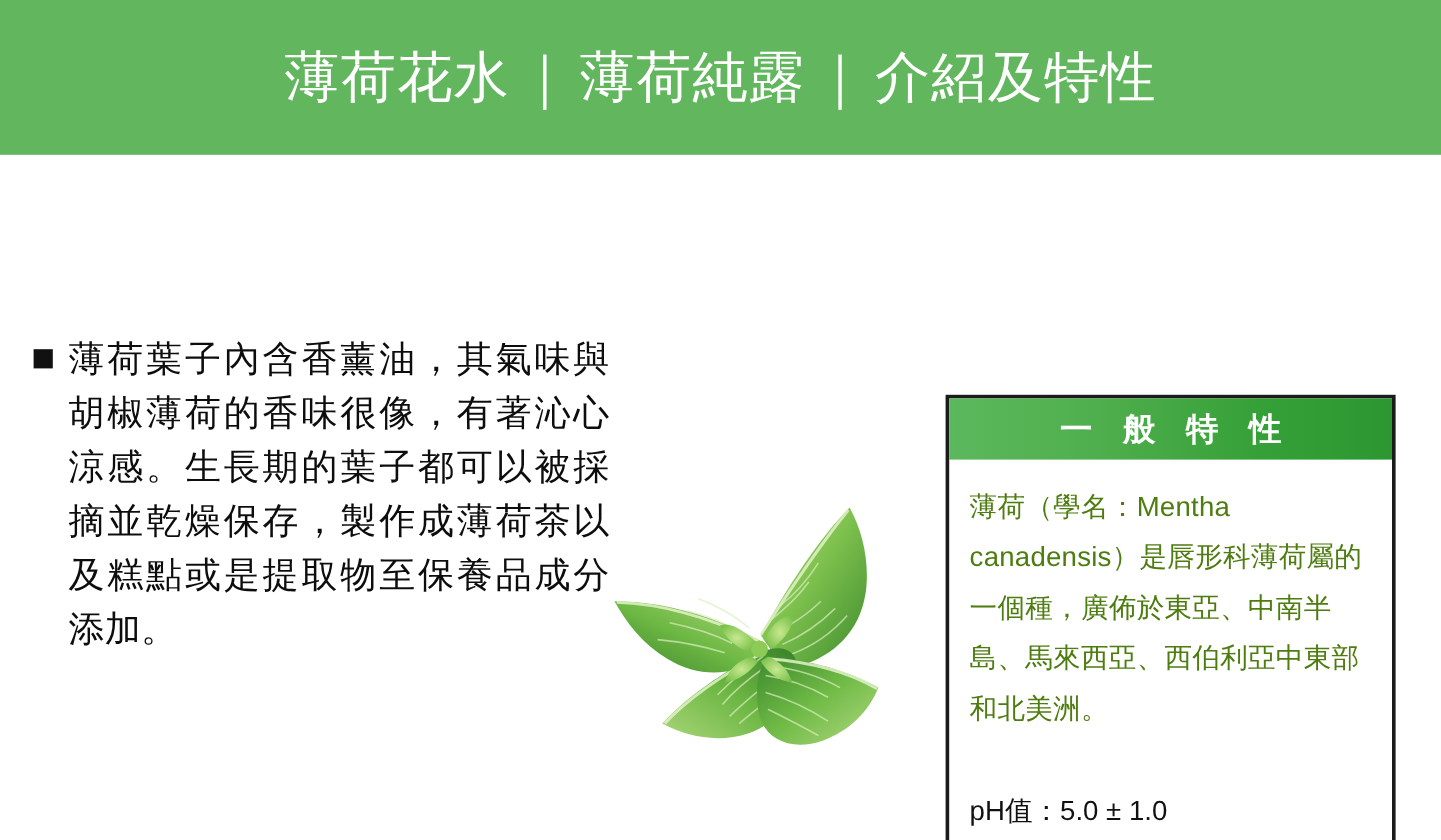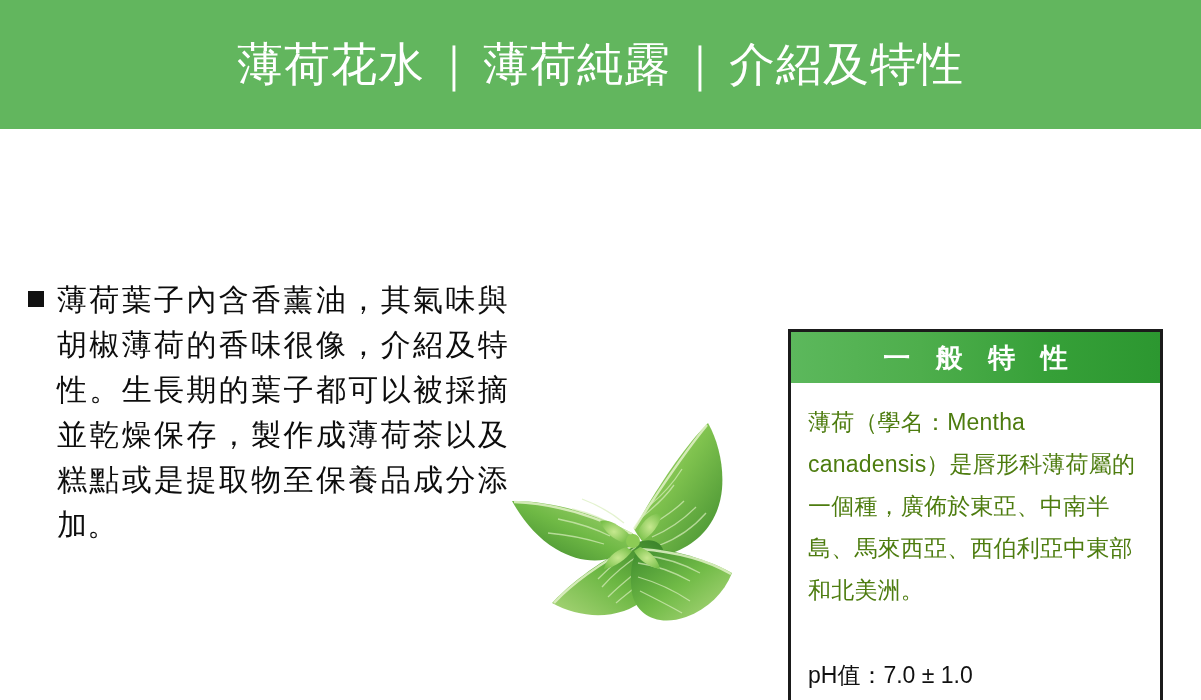--- a/index.html
+++ b/index.html
@@ -154,21 +154,21 @@
   <div class="slide-title">
     <span>薄荷花水</span><span class="sep">｜</span><span>薄荷純露</span><span class="sep">｜</span><span>介紹及特性</span>
   </div>
 </div>
 
 <div class="slide-body">
 
   <div class="bullet-block">
     <div class="bullet-row">
       <span class="bullet-marker"></span>
-      <span class="bullet-text">薄荷葉子內含香薰油，其氣味與胡椒薄荷的香味很像，介紹及特性。生長期的葉子都可以被採摘並乾燥保存，製作成薄荷茶以及糕點或是提取物至保養品成分添加。</span>
+      <span class="bullet-text">薄荷葉子內含香薰油，其氣味與胡椒薄荷的香味很像，有著沁心涼感。生長期的葉子都可以被採摘並乾燥保存，製作成薄荷茶以及糕點或是提取物至保養品成分添加。</span>
     </div>
   </div>
 
   <div class="leaf-figure">
     <svg viewBox="0 0 300 240" xmlns="http://www.w3.org/2000/svg">
       <defs>
         <linearGradient id="lfA" x1="0" y1="0" x2="1" y2="1">
           <stop offset="0%" stop-color="#b6dc86"></stop>
           <stop offset="45%" stop-color="#7fc24e"></stop>
           <stop offset="100%" stop-color="#3f8c2e"></stop>
@@ -248,17 +248,17 @@
       </g>
     </svg>
   </div>
 
   <div class="info-card">
     <div class="info-card-header">
       <span class="info-card-header-title">一 般 特 性</span>
     </div>
     <div class="info-card-body">
       <p class="info-paragraph">薄荷（學名：Mentha canadensis）是唇形科薄荷屬的一個種，廣佈於東亞、中南半島、馬來西亞、西伯利亞中東部和北美洲。</p>
-      <p class="info-ph">pH值：7.0 ± 1.0</p>
+      <p class="info-ph">pH值：5.0 ± 1.0</p>
     </div>
   </div>
 
 </div>
 
 </body></html>

